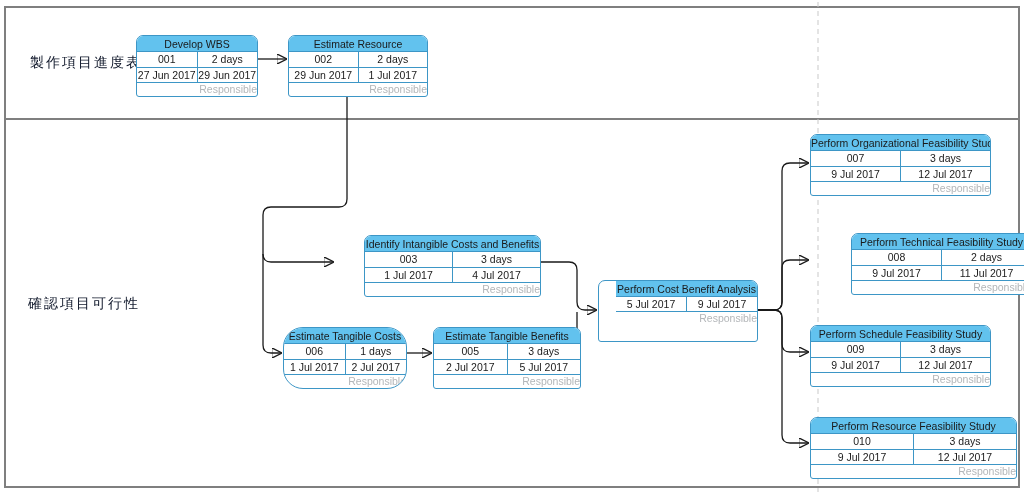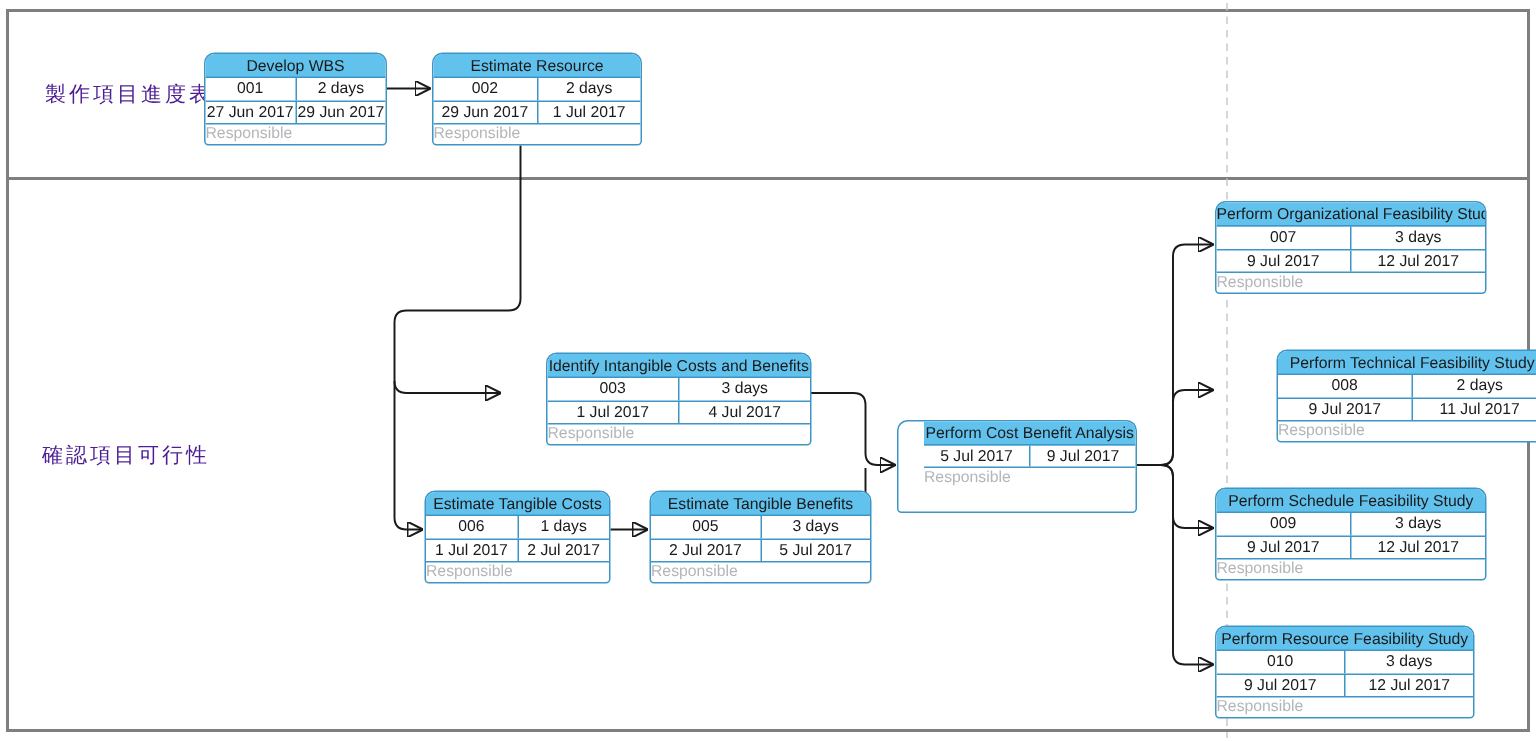--- a/index.html
+++ b/index.html
@@ -22,21 +22,21 @@
   #lane-divider {
     position: absolute;
     left: 4px; top: 118px;
     width: 1016px; height: 2px;
     background: var(--lane-border, #7f7f7f);
   }
   .lane-label {
     position: absolute;
     font-size: 14px;
     letter-spacing: 2px;
-    color: #4c1d95;
+    color: #0f172a;
     white-space: nowrap;
   }
   #lane-label-1 { left: 30px; top: 54px; }
   #lane-label-2 { left: 28px; top: 295px; }
 
   
   #connector-layer {
     position: absolute;
     left: 0; top: 0;
     width: 1024px; height: 494px;
@@ -73,36 +73,36 @@
     flex: 1;
     text-align: center;
     line-height: 15px;
     white-space: nowrap;
     overflow: hidden;
   }
   .node-row .cell + .cell { border-left: 1px solid var(--box-border, #3d96c6); }
   .node-resp {
     height: 13px;
     line-height: 12px;
-    text-align: left;
+    text-align: right;
     color: var(--responsible-text, #b3b6b9);
     white-space: nowrap;
   }
 
   
   #node-0 { left: 136px; top: 35px;  width: 122px; }
   #node-1 { left: 288px; top: 35px;  width: 140px; }
   #node-2 { left: 335px; top: 235px; width: 177px; margin-left: 29px; }
-  #node-3 { left: 283px; top: 327px; width: 124px; }
+  #node-3 { left: 283px; top: 327px; width: 124px; border-radius: 20px; }
   #node-4 { left: 433px; top: 327px; width: 148px; }
   #node-5 { left: 598px; top: 280px; width: 160px; padding-left: 17px; }
   #node-6 { left: 810px; top: 134px; width: 181px; }
   #node-7 { left: 810px; top: 233px; width: 181px; margin-left: 41px; }
   #node-8 { left: 810px; top: 325px; width: 181px; }
-  #node-9 { left: 810px; top: 417px; width: 173px; }
+  #node-9 { left: 810px; top: 417px; width: 207px; }
 </style>
 </head>
 <body>
 
 <div id="stage">
 
   <div id="lane-frame"></div>
   <div id="lane-divider"></div>
   <div class="lane-label" id="lane-label-1">製作項目進度表</div>
   <div class="lane-label" id="lane-label-2">確認項目可行性</div>

